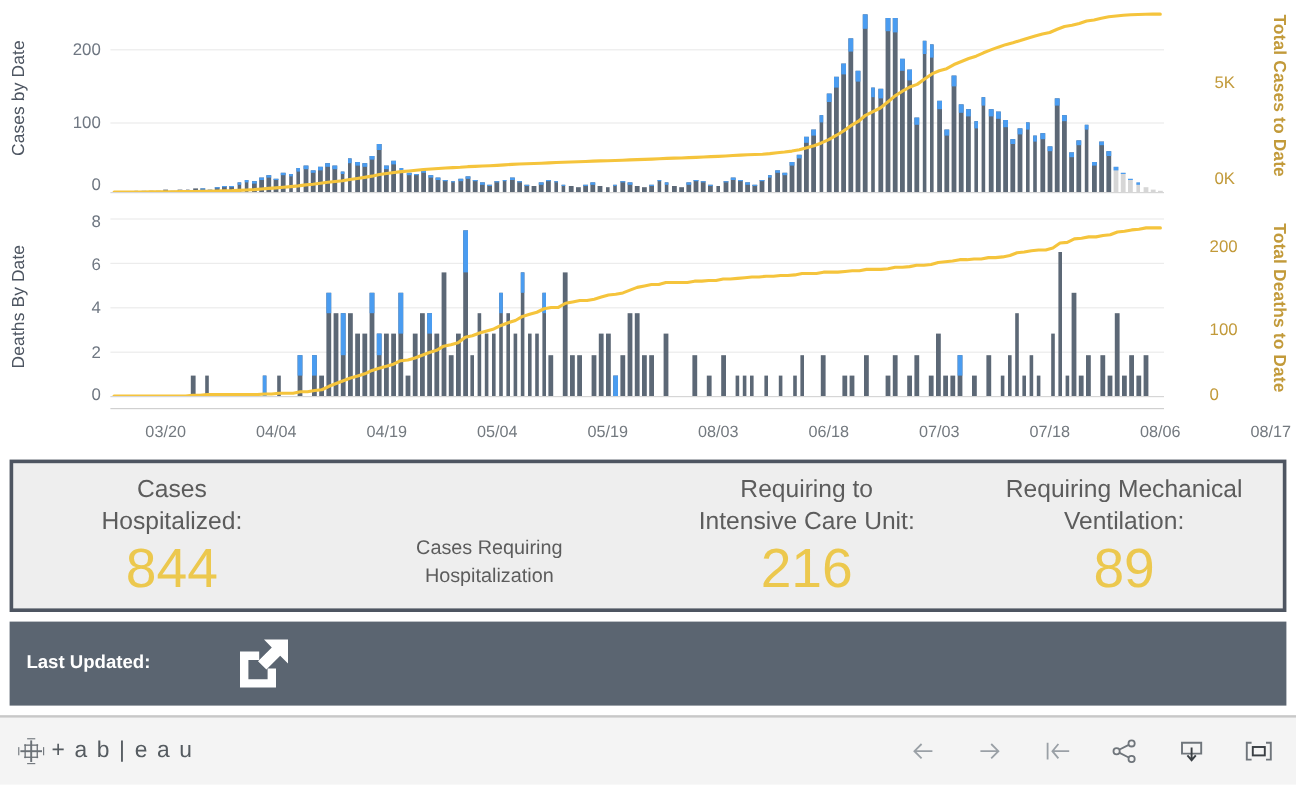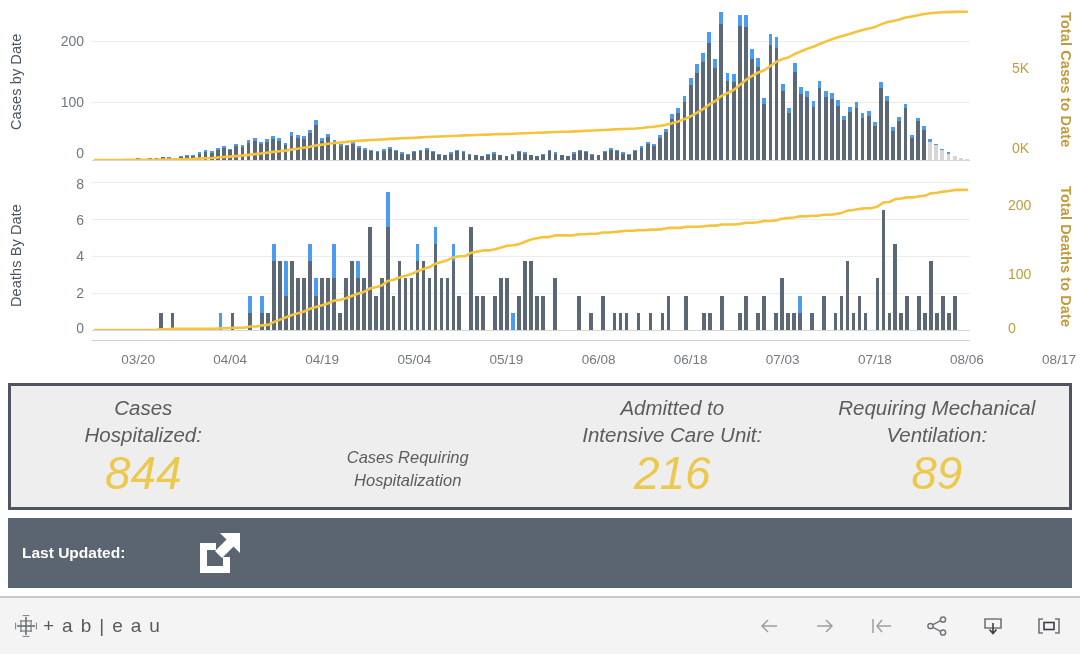--- a/index.html
+++ b/index.html
@@ -58,21 +58,20 @@
   .kpi-panel {
     position: absolute; left: 8px; top: 383px; width: 1064px; height: 127px;
     border: 3px solid #4e5561; background: #eeeeee;
     display: flex; align-items: stretch;
   }
   .kpi {
     flex: 1 1 0;
     display: flex; flex-direction: column; align-items: center; justify-content: flex-start;
     padding-top: 8px;
     text-align: center;
-    font-style: italic;
   }
   .kpi-label {
     font-size: 20.5px; color: #5c5c5c; line-height: 1.32; white-space: pre-line;
   }
   .kpi-value {
     font-size: 46px; color: #ecc84e; line-height: 1.0; margin-top: 2px; font-weight: normal;
   }
   .kpi-note {
     font-size: 16.5px; color: #5c5c5c; line-height: 1.35; white-space: pre-line;
     align-self: center; margin-top: 36px;
@@ -1002,41 +1001,41 @@
         </svg>
     </div>
 
     <div class="baseline" style="position:absolute; left:92px; top:340px; width:878px; background:#d0d0d0;"></div>
     <div id="xticks">
         <div class="xtick" style="left: 98.049px; top: 352px; width: 80px;">03/20</div>
         <div class="xtick" style="left: 190.147px; top: 352px; width: 80px;">04/04</div>
         <div class="xtick" style="left: 282.245px; top: 352px; width: 80px;">04/19</div>
         <div class="xtick" style="left: 374.343px; top: 352px; width: 80px;">05/04</div>
         <div class="xtick" style="left: 466.441px; top: 352px; width: 80px;">05/19</div>
-        <div class="xtick" style="left: 558.538px; top: 352px; width: 80px;">06/08</div>
+        <div class="xtick" style="left: 558.538px; top: 352px; width: 80px;">08/03</div>
         <div class="xtick" style="left: 650.636px; top: 352px; width: 80px;">06/18</div>
         <div class="xtick" style="left: 742.734px; top: 352px; width: 80px;">07/03</div>
         <div class="xtick" style="left: 834.832px; top: 352px; width: 80px;">07/18</div>
         <div class="xtick" style="left: 926.93px; top: 352px; width: 80px;">08/06</div>
         <div class="xtick" style="left: 1019.03px; top: 352px; width: 80px;">08/17</div>
       </div>
   </div>
 
   <div class="kpi-panel">
     <div class="kpi">
       <div class="kpi-label">Cases
 Hospitalized:</div>
       <div class="kpi-value">844</div>
     </div>
     <div class="kpi note-cell">
       <div class="kpi-note">Cases Requiring
 Hospitalization</div>
     </div>
     <div class="kpi">
-      <div class="kpi-label">Admitted to
+      <div class="kpi-label">Requiring to
 Intensive Care Unit:</div>
       <div class="kpi-value">216</div>
     </div>
     <div class="kpi">
       <div class="kpi-label">Requiring Mechanical
 Ventilation:</div>
       <div class="kpi-value">89</div>
     </div>
   </div>
 

